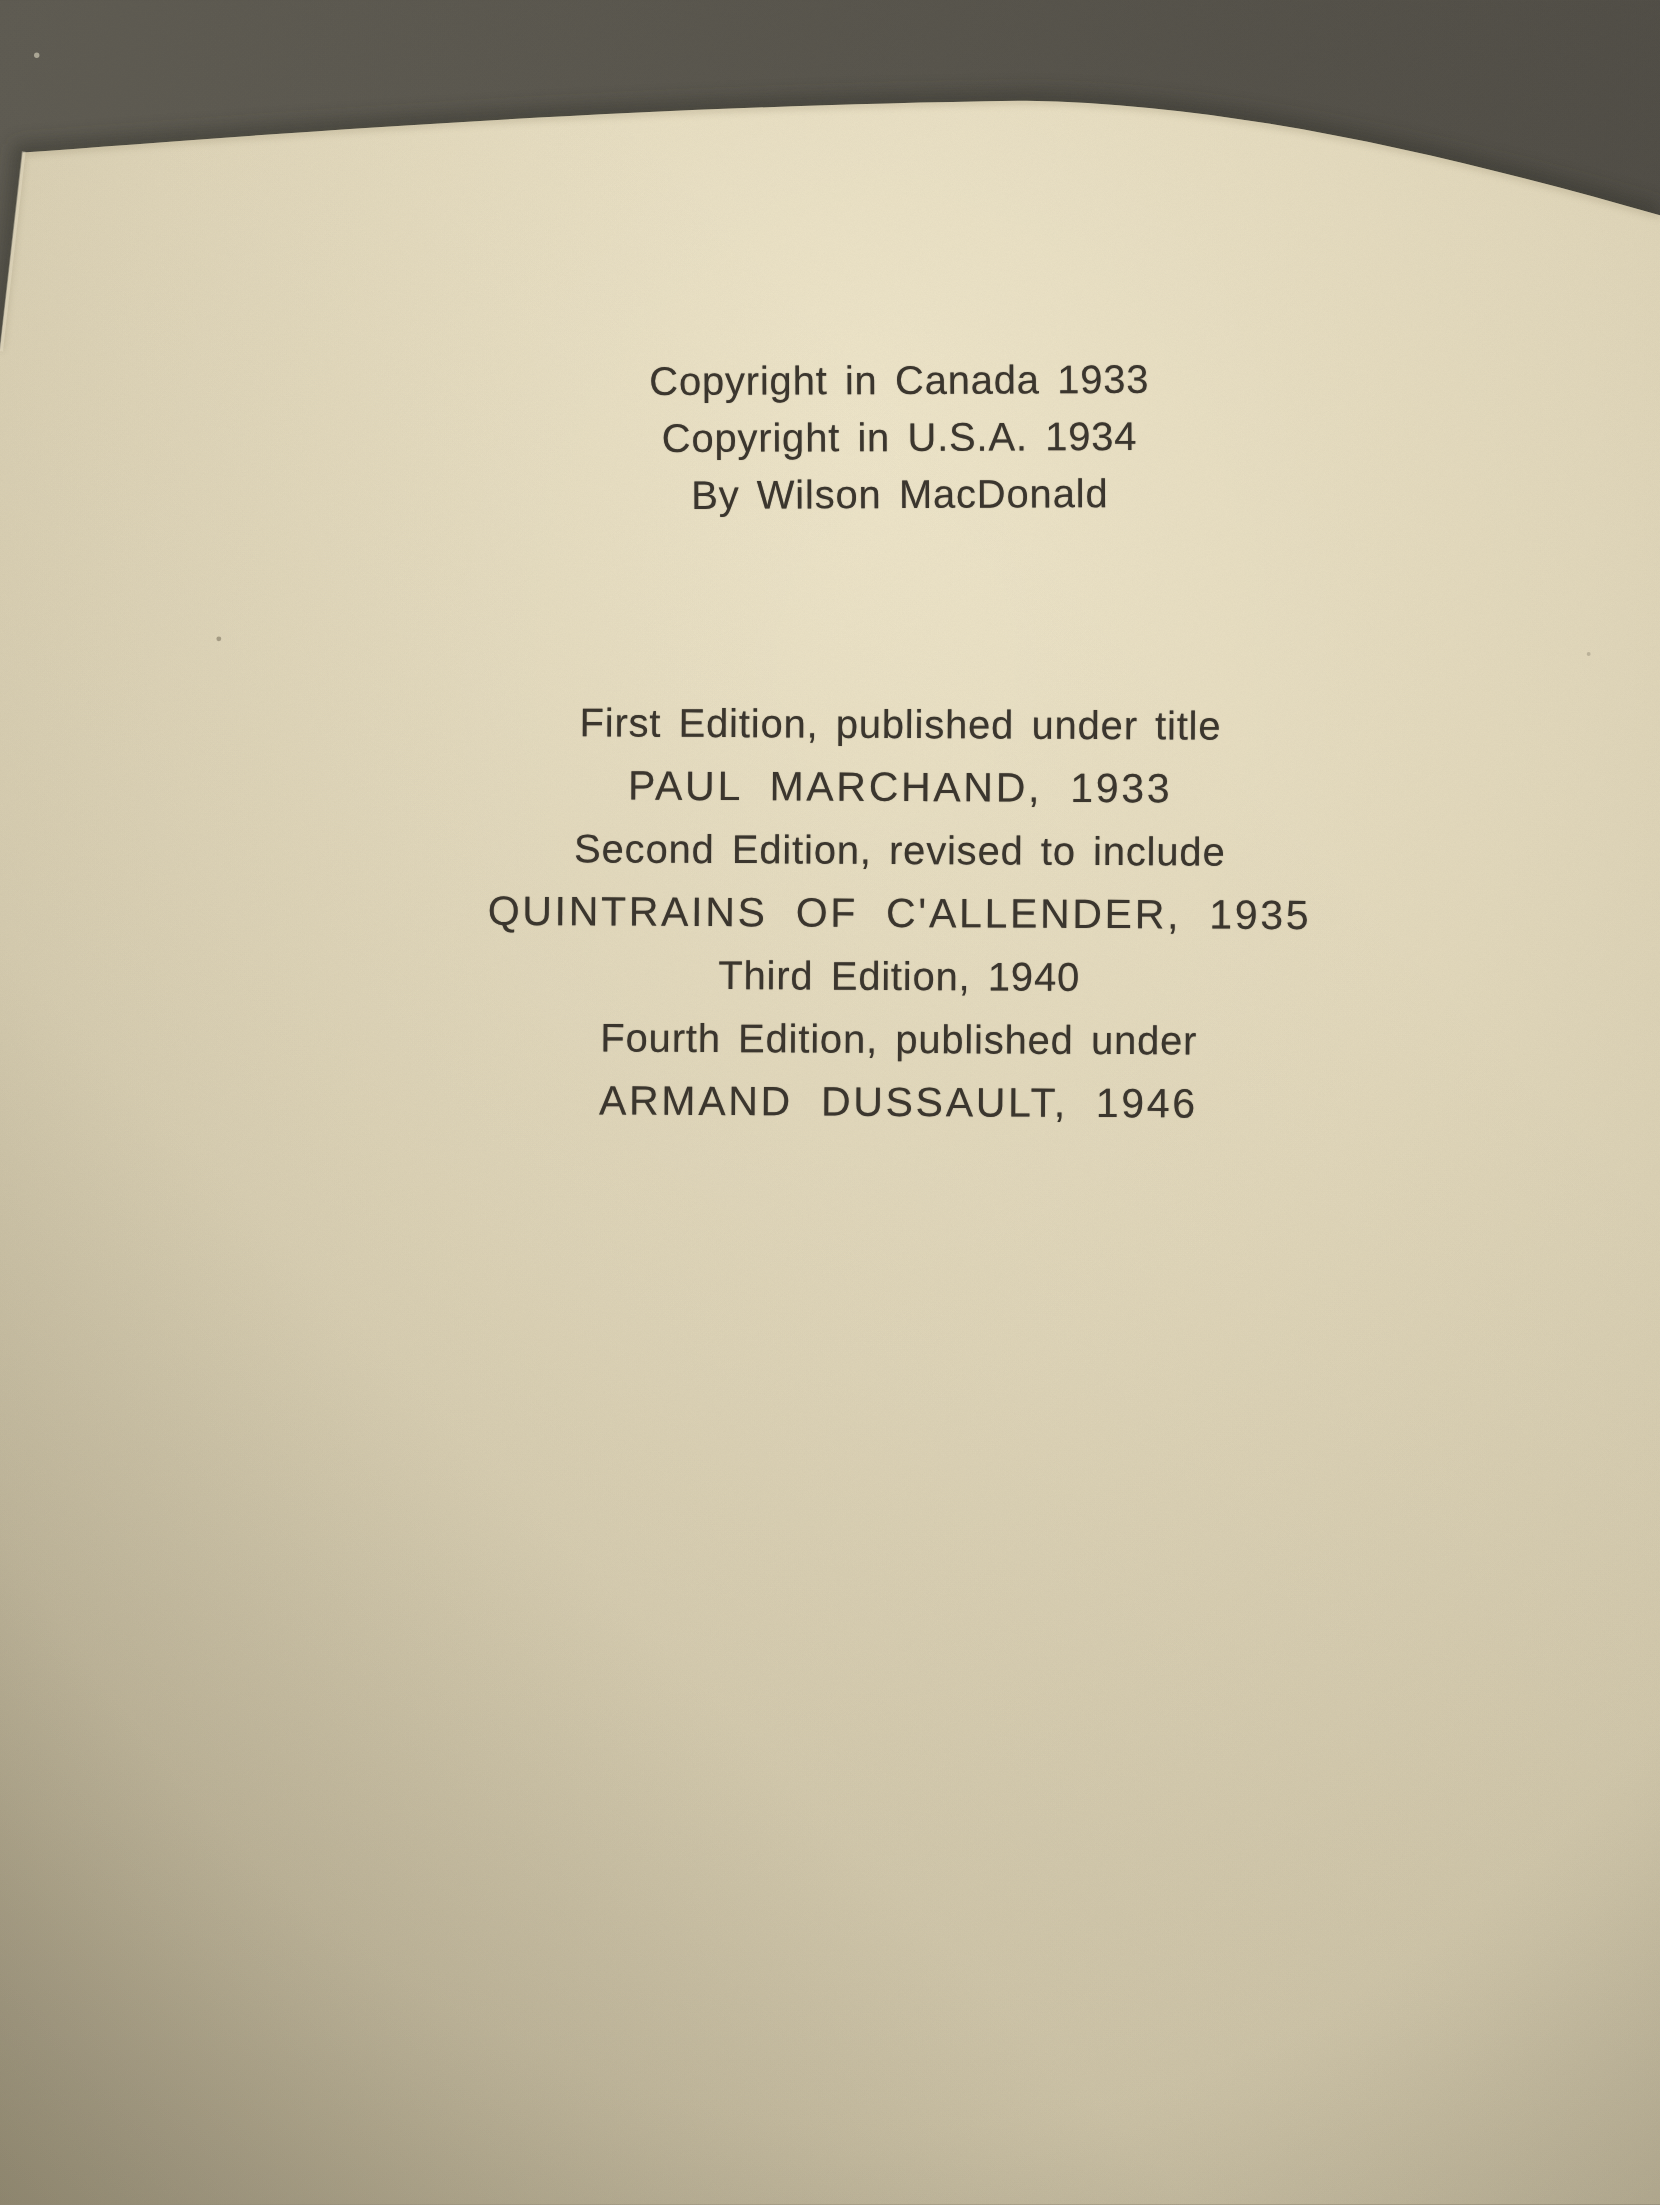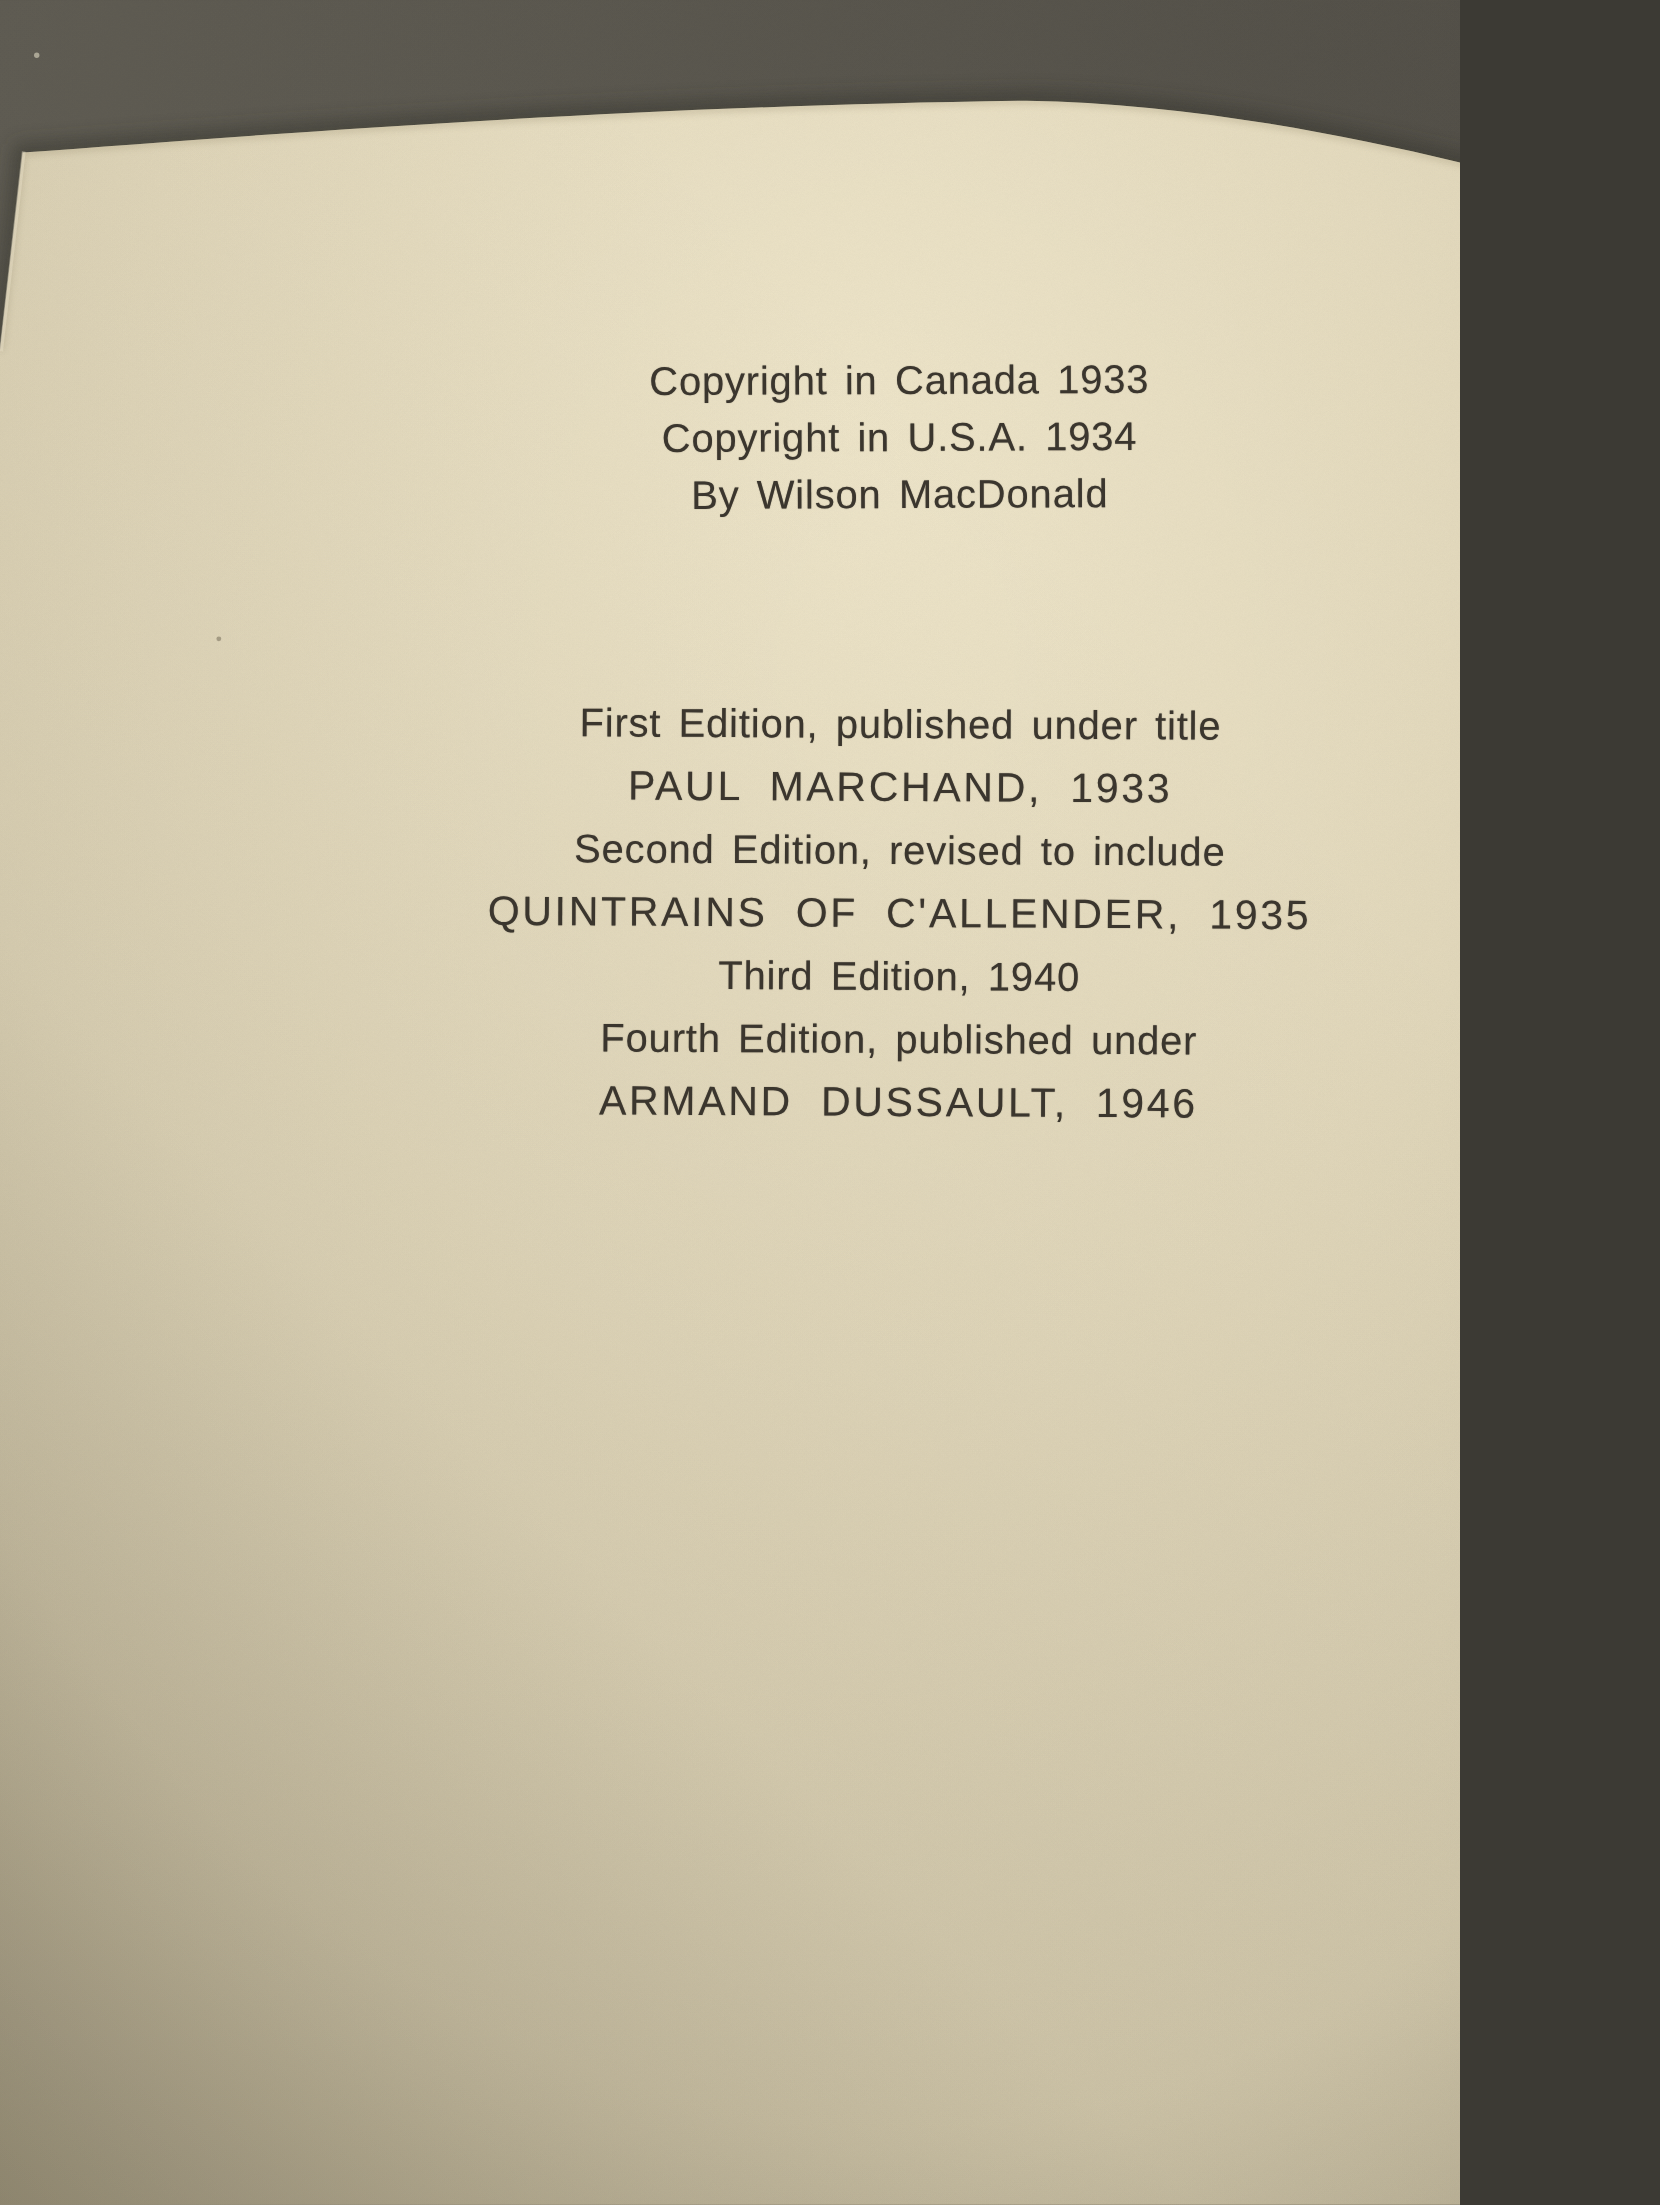--- a/index.html
+++ b/index.html
@@ -2,21 +2,21 @@
 <html style="font-size:8.6px"><head>
 <meta charset="utf-8">
 <style>
   html, body {
     margin: 0;
     padding: 0;
     background: #3c3a34;
   }
   .photo {
     position: relative;
-    width: 1460px;
+    width: 1660px;
     height: 2205px;
     overflow: hidden;
     font-family: "Liberation Sans", sans-serif;
     background: #55524a;
   }
   .photo svg {
     position: absolute;
     inset: 0;
     display: block;
   }

